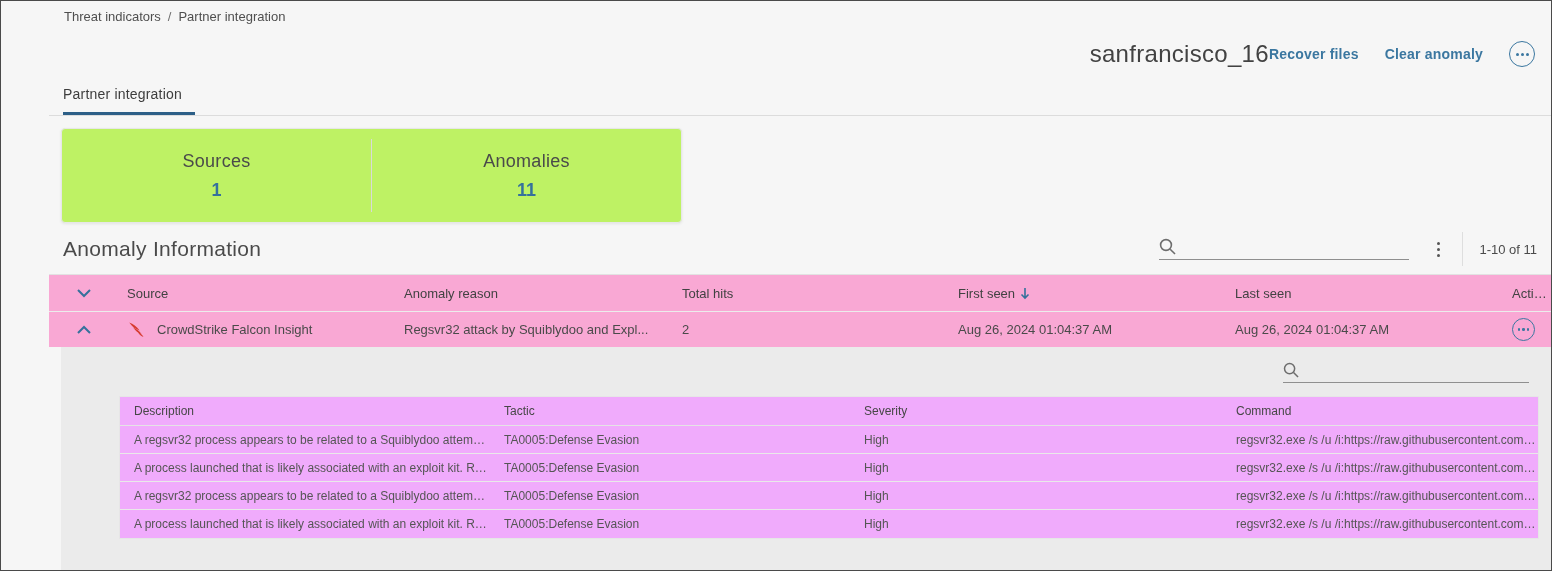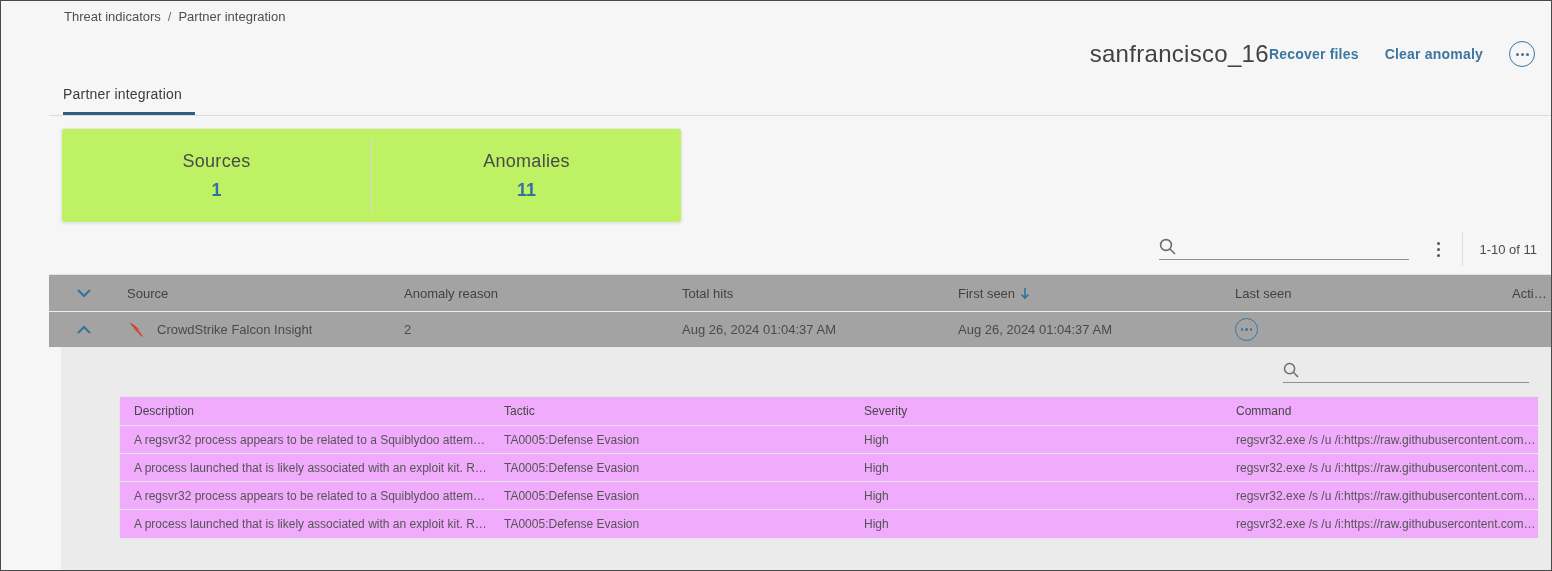--- a/index.html
+++ b/index.html
@@ -41,21 +41,21 @@
   .section-header { display:flex; align-items:center; padding:0 14px 0 14px; height:50px; margin-top:1px; }
   .section-title { font-size:21px; color:#4a4a4a; font-weight:400; letter-spacing:.3px; }
   .spacer { flex:1; }
   .search-box { display:flex; align-items:flex-end; gap:8px; width:250px; border-bottom:1px solid #8f8f8f; padding-bottom:4px; }
   .search-box input { border:none; outline:none; background:transparent; width:100%; font-size:13px; font-family:inherit; color:#4a4a4a; }
   .kebab { display:flex; flex-direction:column; gap:3px; margin:0 18px 0 24px; cursor:pointer; padding:4px; }
   .kebab .dot { width:3px; height:3px; border-radius:50%; background:#555; }
   .toolbar-divider { width:1px; height:34px; background:#dedede; }
   .pagination { font-size:13px; color:#4a4a4a; margin-left:16px; white-space:nowrap; }
   
-  .main-table { background:#a3a3a3; border-top:1px solid #e2e2e2; }
+  .main-table { background:#f9a8d4; border-top:1px solid #e2e2e2; }
   .mrow { display:grid; grid-template-columns:64px 277px 278px 276px 277px 277px 1fr; align-items:center; }
   .mhead { height:37px; border-bottom:1px solid #ececec; font-size:13px; color:#424242; }
   .mdata { height:35px; font-size:13px; color:#4a4a4a; }
   .mcell { padding-left:14px; white-space:nowrap; overflow:hidden; text-overflow:ellipsis; }
   .expander { padding-left:28px; display:flex; align-items:center; cursor:pointer; color:#35719c; }
   .sort-wrap { display:flex; align-items:center; gap:5px; cursor:pointer; }
   .sort-arrow { color:#35719c; }
   .source-cell { display:flex; align-items:center; gap:9px; }
   .head-click { cursor:pointer; }
   
@@ -104,20 +104,21 @@
       <span class="stat-value">1</span>
     </div>
     <div class="card-divider"></div>
     <div class="stat-cell">
       <span class="stat-label">Anomalies</span>
       <span class="stat-value">11</span>
     </div>
   </div>
 
   <div class="section-header">
+    <div class="section-title">Anomaly Information</div>
     <div class="spacer"></div>
     <div class="search-box">
       <span>
         <svg width="17" height="17" viewBox="0 0 17 17">
             <circle cx="7" cy="7" r="5.4" fill="none" stroke="#6d6d6d" stroke-width="1.6"></circle>
             <line x1="11.2" y1="11.2" x2="16" y2="16" stroke="#6d6d6d" stroke-width="1.6"></line>
           </svg>
       </span>
       <input value="" style="">
     </div>
@@ -161,20 +162,21 @@
           </svg>
       </span>
       <span class="mcell source-cell">
         <svg width="21" height="18" viewBox="0 0 24 20">
           <path d="M2.5 1.5c4.5 1.8 8.5 4.6 12 9.2-4.6-1.4-8.8-4.4-12-9.2z" fill="#d63b2f"></path>
           <path d="M7 7c3.8 1.6 6.8 3.6 9.6 7.6-3.8-1.2-6.9-3.6-9.6-7.6z" fill="#d63b2f"></path>
           <path d="M12.5 12.5c2.8 1.2 4.6 2.6 6.4 5.4-2.8-.9-4.7-2.3-6.4-5.4z" fill="#d63b2f"></path>
         </svg>
         <span>CrowdStrike Falcon Insight</span>
       </span>
+      <span class="mcell">Regsvr32 attack by Squiblydoo and Expl...</span>
       <span class="mcell">2</span>
       <span class="mcell">Aug 26, 2024 01:04:37 AM</span>
       <span class="mcell">Aug 26, 2024 01:04:37 AM</span>
       <span class="mcell">
         <span class="circle-btn small">
           <span class="dot"></span>
           <span class="dot"></span>
           <span class="dot"></span>
         </span>
       </span>

